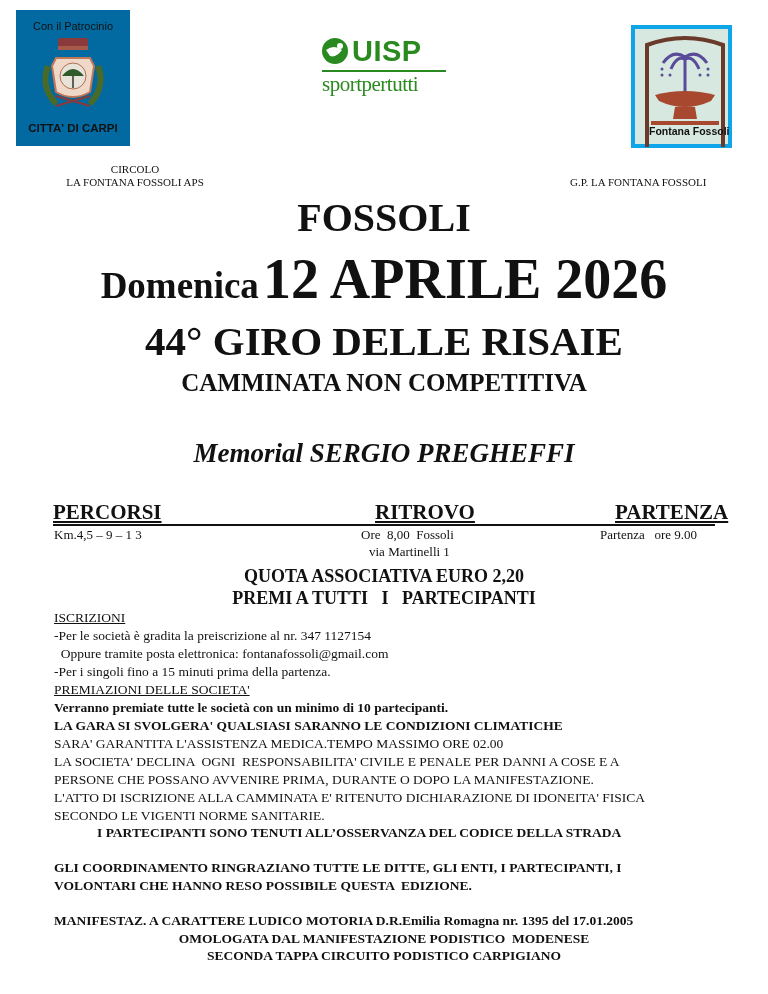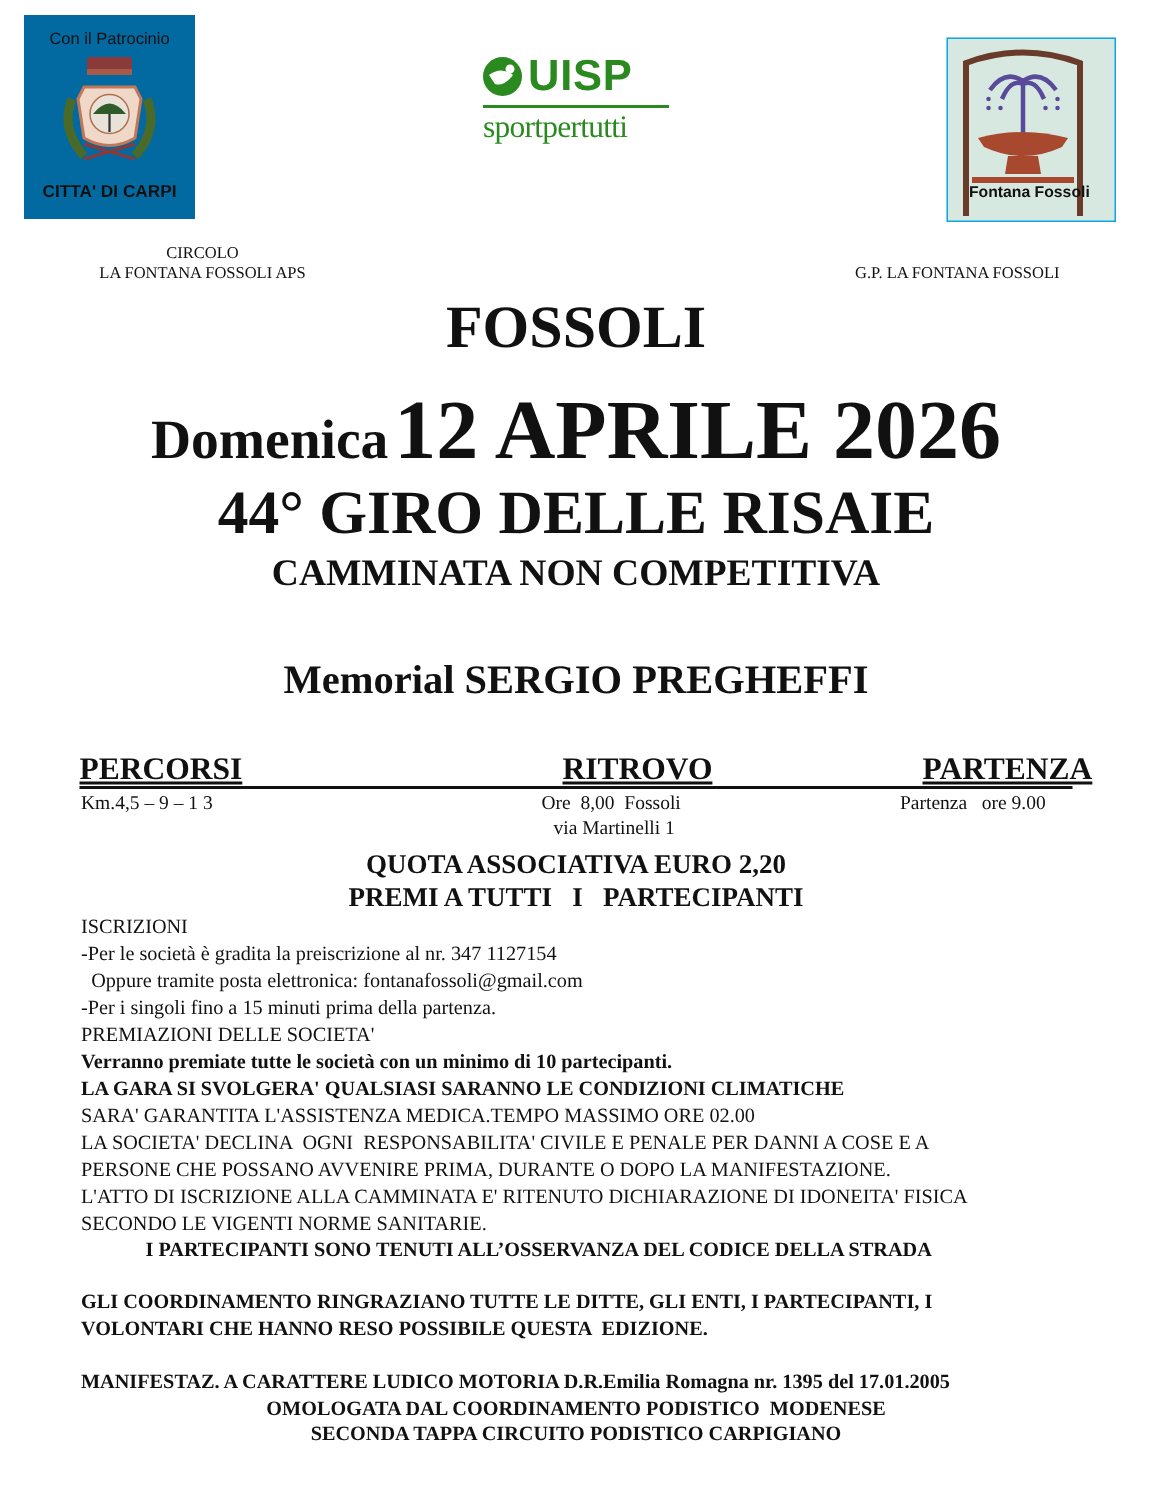--- a/index.html
+++ b/index.html
@@ -7,29 +7,29 @@
   .abs { position:absolute; }
   .logo-carpi { left:16px; top:10px; width:114px; height:136px; background:#0369a1; }
   .logo-carpi .top { position:absolute; top:10px; width:100%; text-align:center; font-family:"Liberation Sans", sans-serif; font-size:11px; }
   .logo-carpi .bot { position:absolute; top:112px; width:100%; text-align:center; font-family:"Liberation Sans", sans-serif; font-size:11.5px; font-weight:bold; }
   .logo-carpi svg { position:absolute; left:22px; top:26px; }
   .logo-uisp { left:320px; top:36px; width:130px; height:66px; }
   .uisp-top { position:absolute; left:0; top:0; display:flex; align-items:center; }
   .uisp-word { font-family:"Liberation Sans", sans-serif; font-weight:bold; font-size:29px; color:#2a8a1f; letter-spacing:0.5px; margin-left:2px; line-height:30px; }
   .uisp-line { position:absolute; left:2px; top:34px; width:124px; height:1.5px; background:#2a8a1f; }
   .uisp-sub { position:absolute; left:2px; top:36px; font-family:Liberation Serif, serif; font-size:21px; color:#2a8a1f; letter-spacing:-0.5px; }
-  .logo-fontana { left:631px; top:25px; width:113px; height:123px; background:#d6e8df; border:1px solid #0ea5e9; box-sizing:border-box; }
+  .logo-fontana { left:631px; top:25px; width:101px; height:123px; background:#d6e8df; border:4px solid #0ea5e9; box-sizing:border-box; }
   .logo-fontana .lbl { position:absolute; left:14px; top:96px; font-family:"Liberation Sans", sans-serif; font-size:10.5px; font-weight:bold; color:#111; white-space:nowrap; }
   .small-hdr { font-size:11px; text-align:center; line-height:13px; }
   .center { left:0; width:768px; text-align:center; white-space:nowrap; }
   .b { font-weight:bold; }
   .col-hdr { font-size:21px; font-weight:bold; text-decoration:underline; }
   .rule { left:53px; top:524px; width:662px; height:2px; background:#111; }
   .body-line { left:54px; font-size:13.5px; white-space:nowrap; line-height:16px; }
-  .u { }
+  .u { text-decoration:underline; }
 </style>
 </head>
 <body>
 
 <div class="abs logo-carpi">
   <div class="top">Con il Patrocinio</div>
   <svg width="70" height="82" viewBox="0 0 70 82">
     <rect x="20" y="2" width="30" height="10" fill="#8a3a3a" rx="2"></rect>
     <rect x="20" y="10" width="30" height="4" fill="#a85a4a"></rect>
     <path d="M10 30 Q2 50 18 68" stroke="#4a6a2a" stroke-width="6" fill="none"></path>
@@ -81,27 +81,27 @@
   <div class="lbl">Fontana Fossoli</div>
 </div>
 
 <div class="abs small-hdr" style="left:55px; top:163px; width:160px;">
   <div>CIRCOLO</div>
   <div>LA FONTANA FOSSOLI APS</div>
 </div>
 <div class="abs small-hdr" style="left:570px; top:176px;">G.P. LA FONTANA FOSSOLI</div>
 
 <div class="abs center b" style="top:195px; font-size:40px; line-height:46px;">FOSSOLI</div>
-<div class="abs center b" style="top:248px; line-height:78px;">
+<div class="abs center b" style="top:248px; line-height:62px;">
   <span style="font-size:37px;">Domenica</span>
   <span style="font-size:56px;">12 APRILE 2026</span>
 </div>
 <div class="abs center b" style="top:318px; font-size:41px; line-height:46px;">44° GIRO DELLE RISAIE</div>
 <div class="abs center b" style="top:368px; font-size:25px; line-height:30px;">CAMMINATA NON COMPETITIVA</div>
-<div class="abs center b" style="top:437px; font-size:27px; line-height:32px;">Memorial SERGIO PREGHEFFI</div>
+<div class="abs center b" style="top:437px; font-size:27px; line-height:32px;font-style:italic;">Memorial SERGIO PREGHEFFI</div>
 
 <div class="abs col-hdr" style="left:53px; top:500px;">PERCORSI</div>
 <div class="abs col-hdr" style="left:375px; top:500px;">RITROVO</div>
 <div class="abs col-hdr" style="left:592px; top:500px;margin-left:23px;">PARTENZA</div>
 <div class="abs rule"></div>
 
 <div class="abs" style="left:54px; top:527px; font-size:13px;">Km.4,5 – 9 – 1 3</div>
 <div class="abs" style="left:361px; top:527px; font-size:13px; white-space:pre;">Ore  8,00  Fossoli</div>
 <div class="abs" style="left:369px; top:544px; font-size:13px;">via Martinelli 1</div>
 <div class="abs" style="left:600px; top:527px; font-size:13px; white-space:pre;">Partenza   ore 9.00</div>
@@ -121,14 +121,14 @@
 <div class="abs body-line" style="top:754px; white-space:pre;">LA SOCIETA' DECLINA  OGNI  RESPONSABILITA' CIVILE E PENALE PER DANNI A COSE E A</div>
 <div class="abs body-line" style="top:772px;">PERSONE CHE POSSANO AVVENIRE PRIMA, DURANTE O DOPO LA MANIFESTAZIONE.</div>
 <div class="abs body-line" style="top:790px;text-align:right;">L'ATTO DI ISCRIZIONE ALLA CAMMINATA E' RITENUTO DICHIARAZIONE DI IDONEITA' FISICA</div>
 <div class="abs body-line" style="top:808px;">SECONDO LE VIGENTI NORME SANITARIE.</div>
 <div class="abs b" style="left:97px; top:825px; font-size:13.5px; white-space:nowrap;">I PARTECIPANTI SONO TENUTI ALL’OSSERVANZA DEL CODICE DELLA STRADA</div>
 
 <div class="abs body-line b" style="top:860px;">GLI COORDINAMENTO RINGRAZIANO TUTTE LE DITTE, GLI ENTI, I PARTECIPANTI, I</div>
 <div class="abs body-line b" style="top:878px; white-space:pre;text-align:center;">VOLONTARI CHE HANNO RESO POSSIBILE QUESTA  EDIZIONE.</div>
 
 <div class="abs body-line b" style="top:913px;">MANIFESTAZ. A CARATTERE LUDICO MOTORIA D.R.Emilia Romagna nr. 1395 del 17.01.2005</div>
-<div class="abs center b" style="top:931px; font-size:13.5px; white-space:pre;">OMOLOGATA DAL COORDINAMENTO PODISTICO  MODENESE</div>
+<div class="abs center b" style="top:931px; font-size:13.5px; white-space:pre;">OMOLOGATA DAL MANIFESTAZIONE PODISTICO  MODENESE</div>
 <div class="abs center b" style="top:948px; font-size:13.5px;">SECONDA TAPPA CIRCUITO PODISTICO CARPIGIANO</div>
 
 </body></html>

